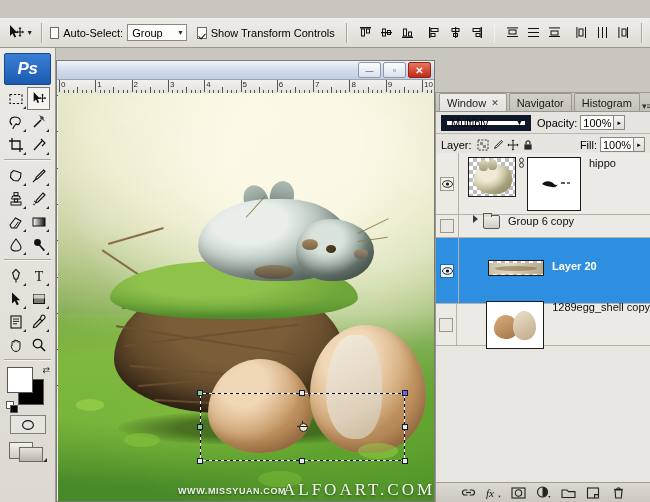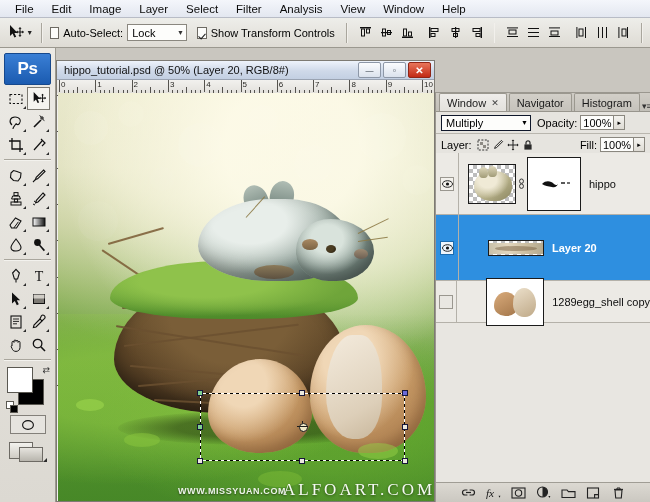--- a/index.html
+++ b/index.html
@@ -54,21 +54,21 @@
   
   .toolbox{
     position:absolute;left:0;top:48px;width:56px;height:454px;
     background:linear-gradient(#eceae5,#dcd9d2);
     border-right:1px solid #9c998f;box-sizing:border-box;
   }
   .ps-logo{
     margin:5px 4px 2px 4px;height:30px;
     background:linear-gradient(#3a7fd5,#1b5bb0);
     border:1px solid #16488c;border-radius:2px;
-    color:#fff;font-size:17px;font-weight:bold;
+    color:#fff;font-size:17px;font-weight:bold;font-style:italic;
     display:flex;align-items:center;justify-content:center;
     letter-spacing:-0.5px;
   }
   .tgrid{display:flex;flex-wrap:wrap;padding:0 4px;}
   .tool{
     width:23px;height:23px;position:relative;
     display:flex;align-items:center;justify-content:center;
   }
   .tool.sel{border:1px solid #7d7a72;background:#f5f4f0;box-sizing:border-box;}
   .tool .tri{position:absolute;right:1px;bottom:1px;width:0;height:0;
@@ -261,21 +261,21 @@
   .ptab.active{background:linear-gradient(#efedea,#e3e1dc);font-weight:normal;}
   .ptab .x{margin-left:5px;font-size:9px;color:#444;}
   .ptab-menu{margin-left:auto;padding-right:4px;font-size:9px;color:#333;}
 
   .prow{
     height:22px;display:flex;align-items:center;
     background:#e6e4df;border-bottom:1px solid #b9b6ae;
     padding:0 5px;box-sizing:border-box;
   }
   .blendsel{
-    width:90px;height:16px;background:#fdfdfb;border:1px solid #0f172a;
+    width:90px;height:16px;background:#fdfdfb;border:6px solid #0f172a;
     display:flex;align-items:center;justify-content:space-between;
     padding:0 2px 0 4px;box-sizing:border-box;font-size:11px;
   }
   .opl{margin-left:6px;font-size:11px;}
   .numbox{
     width:34px;height:15px;background:#fdfdfb;border:1px solid #8a877f;
     display:flex;align-items:center;justify-content:center;font-size:11px;
     margin-left:3px;box-sizing:border-box;
   }
   .spin{width:11px;height:15px;border:1px solid #8a877f;border-left:none;
@@ -294,21 +294,21 @@
     box-sizing:border-box;position:relative;
   }
   .lrow.sel{background:#2e8fe0;}
   .eyecell{
     width:22px;min-height:100%;display:flex;align-items:center;justify-content:center;
     border-right:1px solid #b4b1a9;align-self:stretch;
   }
   .eyebox{width:14px;height:14px;border:1px solid #9a978f;background:#f3f1ec;
     display:flex;align-items:center;justify-content:center;box-sizing:border-box;}
   .lrow.sel .eyebox{border-color:#1c6cb0;background:#eef6fd;}
-  .lbody{flex:1;display:flex;align-items:center;padding:3px 0;min-height:22px;}
+  .lbody{flex:1;display:flex;align-items:flex-start;padding:3px 0;min-height:22px;}
   .thumb{
     border:1px solid #1b1b1b;box-sizing:border-box;
     background-image:
       linear-gradient(45deg,#bdbdbd 25%,transparent 25%,transparent 75%,#bdbdbd 75%),
       linear-gradient(45deg,#bdbdbd 25%,transparent 25%,transparent 75%,#bdbdbd 75%);
     background-size:8px 8px;background-position:0 0,4px 4px;background-color:#fff;
     position:relative;overflow:hidden;flex:none;
   }
   .mask-thumb{border:1px solid #1b1b1b;background:#fff;position:relative;flex:none;}
   .linkicon{width:11px;display:flex;align-items:center;justify-content:center;flex:none;}
@@ -329,48 +329,36 @@
     justify-content:center;gap:9px;box-sizing:border-box;
   }
   .pb{width:16px;height:16px;display:flex;align-items:center;justify-content:center;}
   .hiddeneye{background:#e9e7e2;}
 </style>
 </head>
 <body>
 
 <div id="app">
 
-  <div class="menubar">
-    <div class="menu-item">File</div>
-    <div class="menu-item">Edit</div>
-    <div class="menu-item">Image</div>
-    <div class="menu-item">Layer</div>
-    <div class="menu-item">Select</div>
-    <div class="menu-item">Filter</div>
-    <div class="menu-item">Analysis</div>
-    <div class="menu-item">View</div>
-    <div class="menu-item">Window</div>
-    <div class="menu-item">Help</div>
-  </div>
 
   <div class="optionsbar">
     <div class="ob-toolicon">
       <svg width="18" height="18" viewBox="0 0 18 18">
         <path d="M3 1 L3 12 L5.6 9.6 L7.4 13.6 L9.2 12.8 L7.4 9 L10.6 9 Z" fill="#111"></path>
         <path d="M13 4 L13 12 M9.6 8 L16.4 8" stroke="#111" stroke-width="1.1" fill="none"></path>
         <path d="M13 3 l1.6 1.8 h-3.2 Z M13 13 l1.6 -1.8 h-3.2 Z M9 8 l1.8 1.6 v-3.2 Z M17 8 l-1.8 1.6 v-3.2 Z" fill="#111"></path>
       </svg>
     </div>
     <div class="ob-arrow">▼</div>
     <div class="ob-sep"></div>
 
     <span class="chk"></span>
     <span class="ob-label">Auto-Select:</span>
     <div class="ob-select">
-      <span>Lock</span>
+      <span>Group</span>
       <span class="car">▼</span>
     </div>
 
     <div style="width:14px"></div>
     <span class="chk on"></span>
     <span class="ob-label">Show Transform Controls</span>
 
     <div class="ob-sep"></div>
     <div class="alignicons">
       <div class="ai">
@@ -654,21 +642,20 @@
       <div style="position:relative;width:38px;height:22px;">
         <div style="position:absolute;left:0;top:2px;width:22px;height:15px;background:linear-gradient(#f3f2ee,#cfccc4);border:1px solid #6d6a64;"></div>
         <div style="position:absolute;left:10px;top:7px;width:22px;height:13px;background:linear-gradient(#e6e4de,#b8b5ad);border:1px solid #6d6a64;"></div>
         <div style="position:absolute;right:0;bottom:0;width:0;height:0;border-left:4px solid transparent;border-bottom:4px solid #2b2b2b;"></div>
       </div>
     </div>
   </div>
 
   <div class="docwin">
     <div class="doctitle">
-      <span>hippo_tutorial.psd @ 50% (Layer 20, RGB/8#)</span>
       <div class="winbtns">
         <div class="wb">—</div>
         <div class="wb">▫</div>
         <div class="wb close">✕</div>
       </div>
     </div>
 
     <div class="ruler-h" id="ruler-h">
         <div class="rtick" style="left: 2px; top: 0px; width: 1px; height: 12px;"></div>
         <div class="rnum" style="left: 4px; top: 1px;">0</div>
@@ -1011,20 +998,32 @@
               <path d="M14 26 C18 22 23 23 26 26 C28 28 30 27 30 25 C30 28 27 30 24 29 C20 28 17 28 14 26 Z" fill="#111"></path>
               <path d="M33 25 h4" stroke="#111" stroke-width="1.4"></path>
               <path d="M39 25 h3" stroke="#111" stroke-width="1.2"></path>
             </svg>
           </div>
           <div class="lname">hippo</div>
         </div>
       </div>
 
 
+      <div class="lrow" style="height:23px">
+        <div class="eyecell">
+          <div class="eyebox hiddeneye"></div>
+        </div>
+        <div class="lbody">
+          <div style="width:16px;display:flex;justify-content:center;margin-left:8px;">
+            <div class="tri-r"></div>
+          </div>
+          <div class="folder"></div>
+          <div class="lname">Group 6 copy</div>
+        </div>
+      </div>
 
 
 
       <div class="lrow sel" style="height:66px">
         <div class="eyecell">
           <div class="eyebox">
             <svg width="11" height="8" viewBox="0 0 11 8">
                 <ellipse cx="5.5" cy="4" rx="5" ry="3.3" fill="none" stroke="#111" stroke-width="0.9"></ellipse>
                 <circle cx="5.5" cy="4" r="1.6" fill="#111"></circle>
               </svg>

